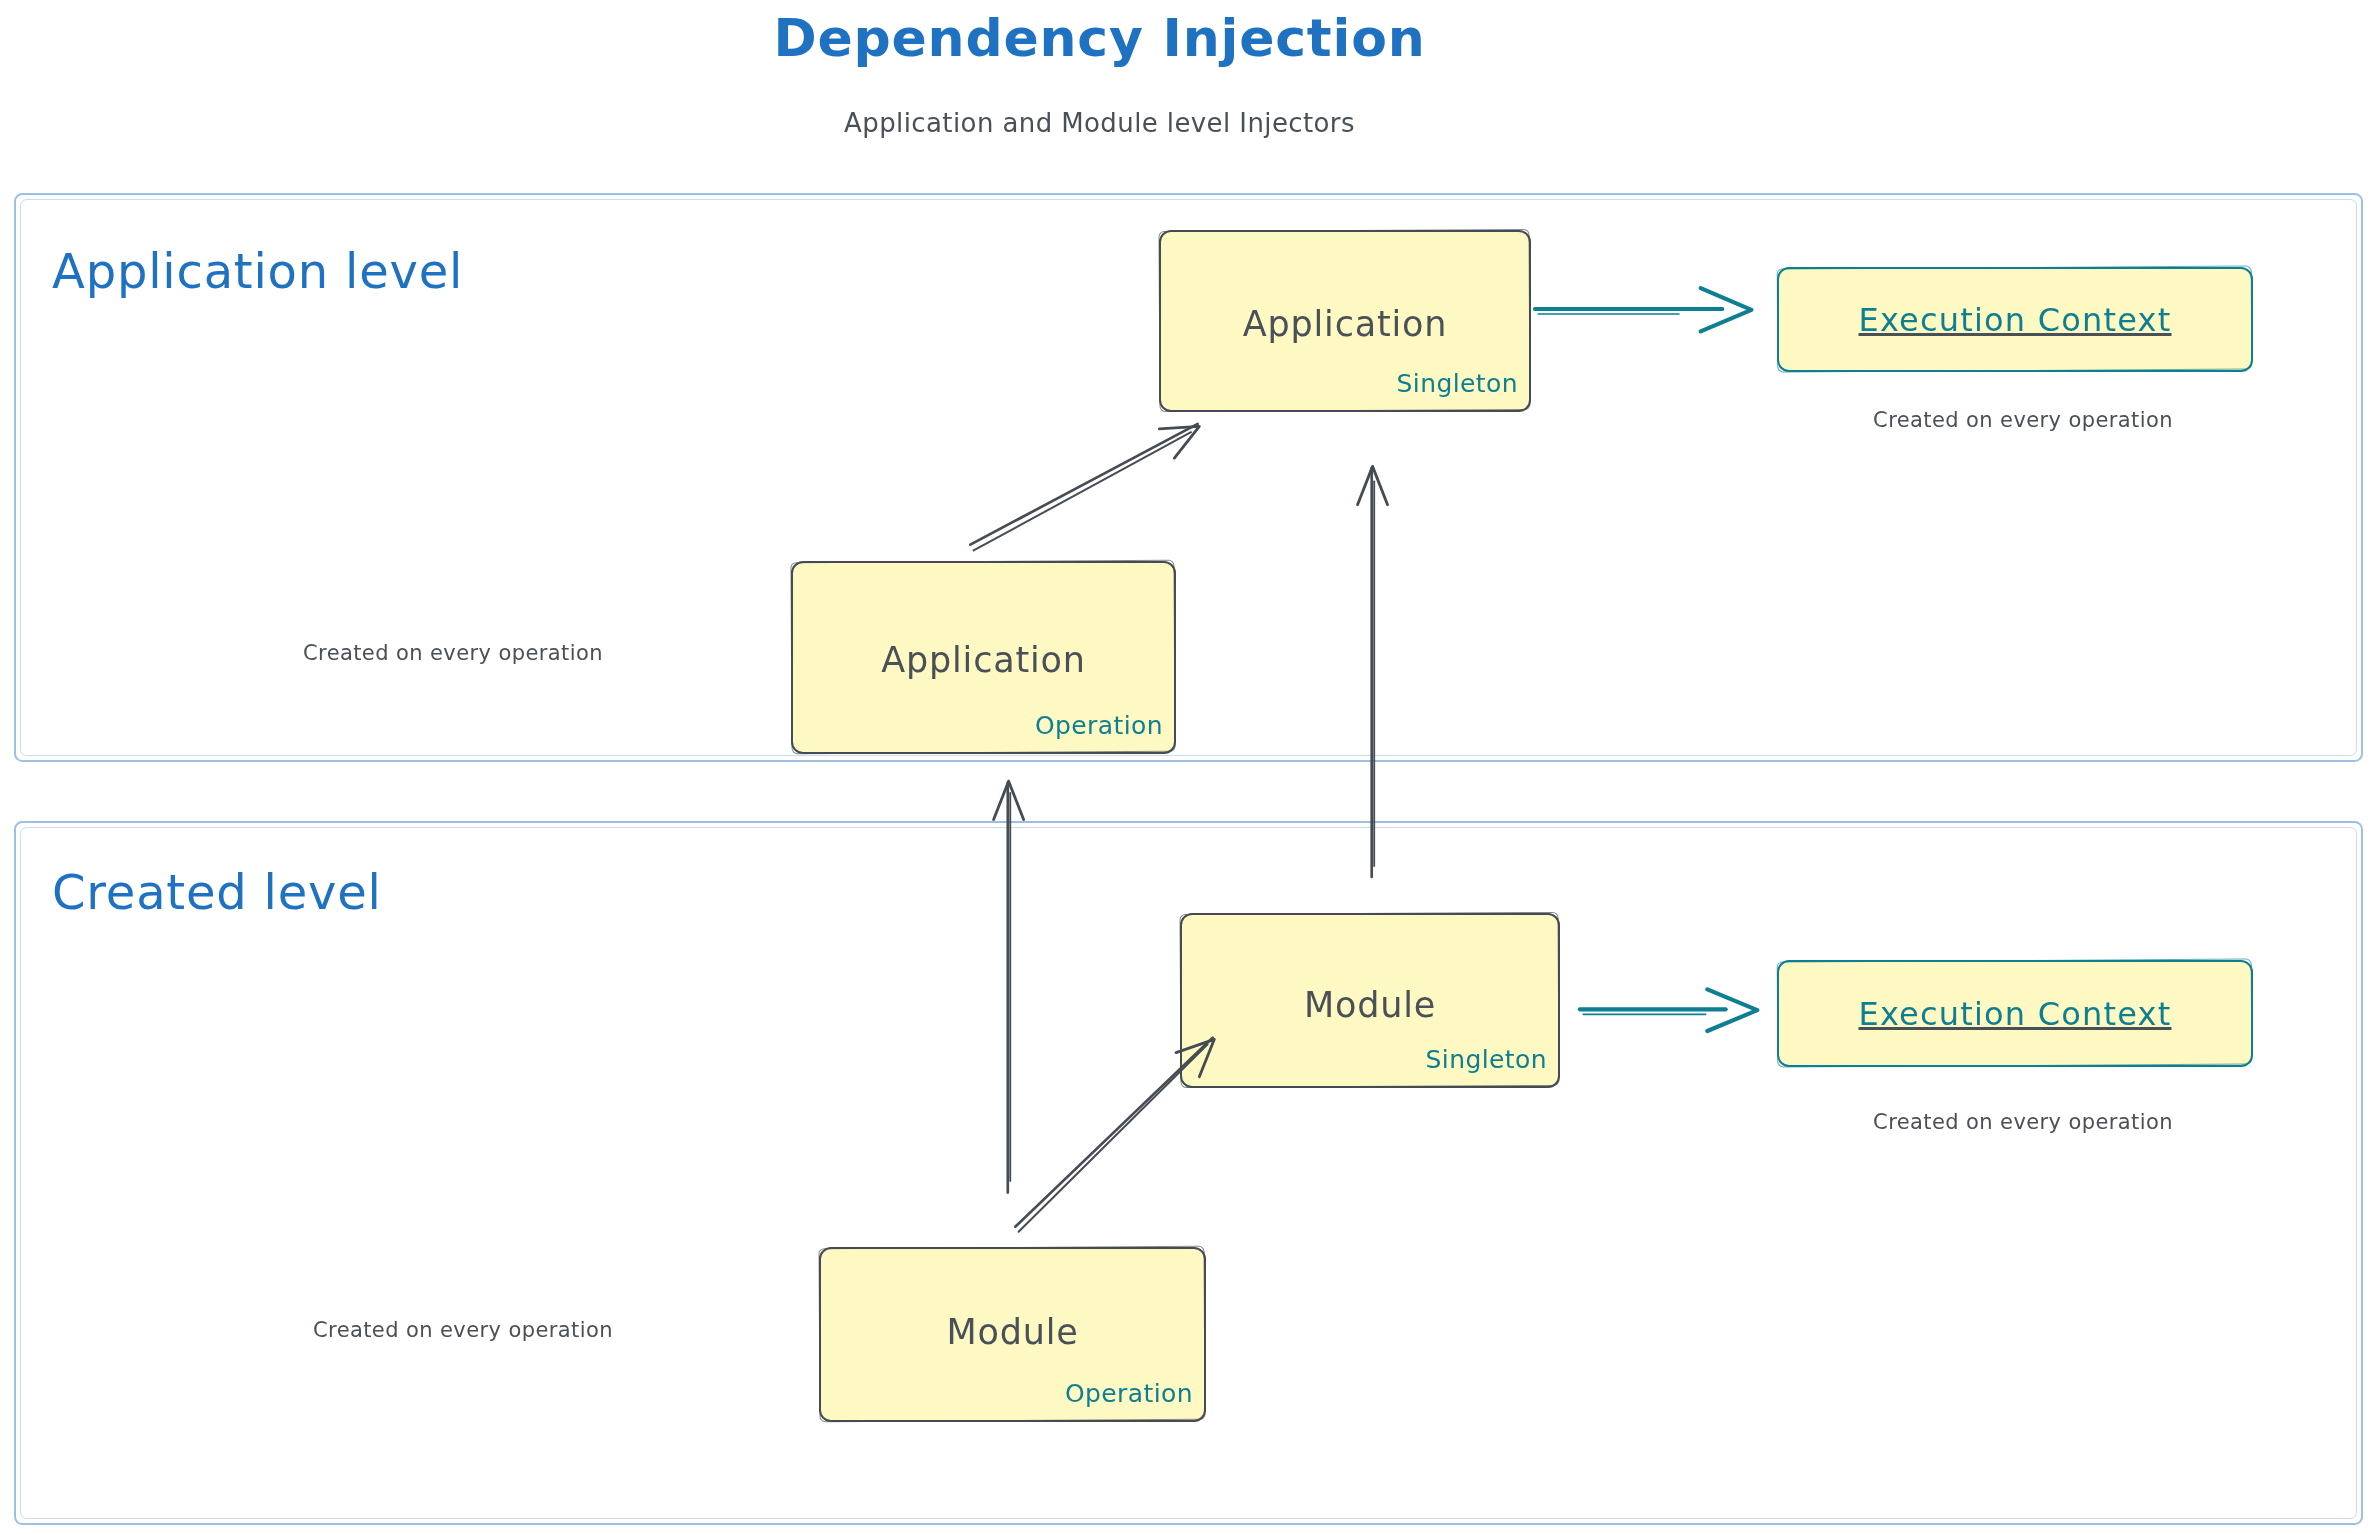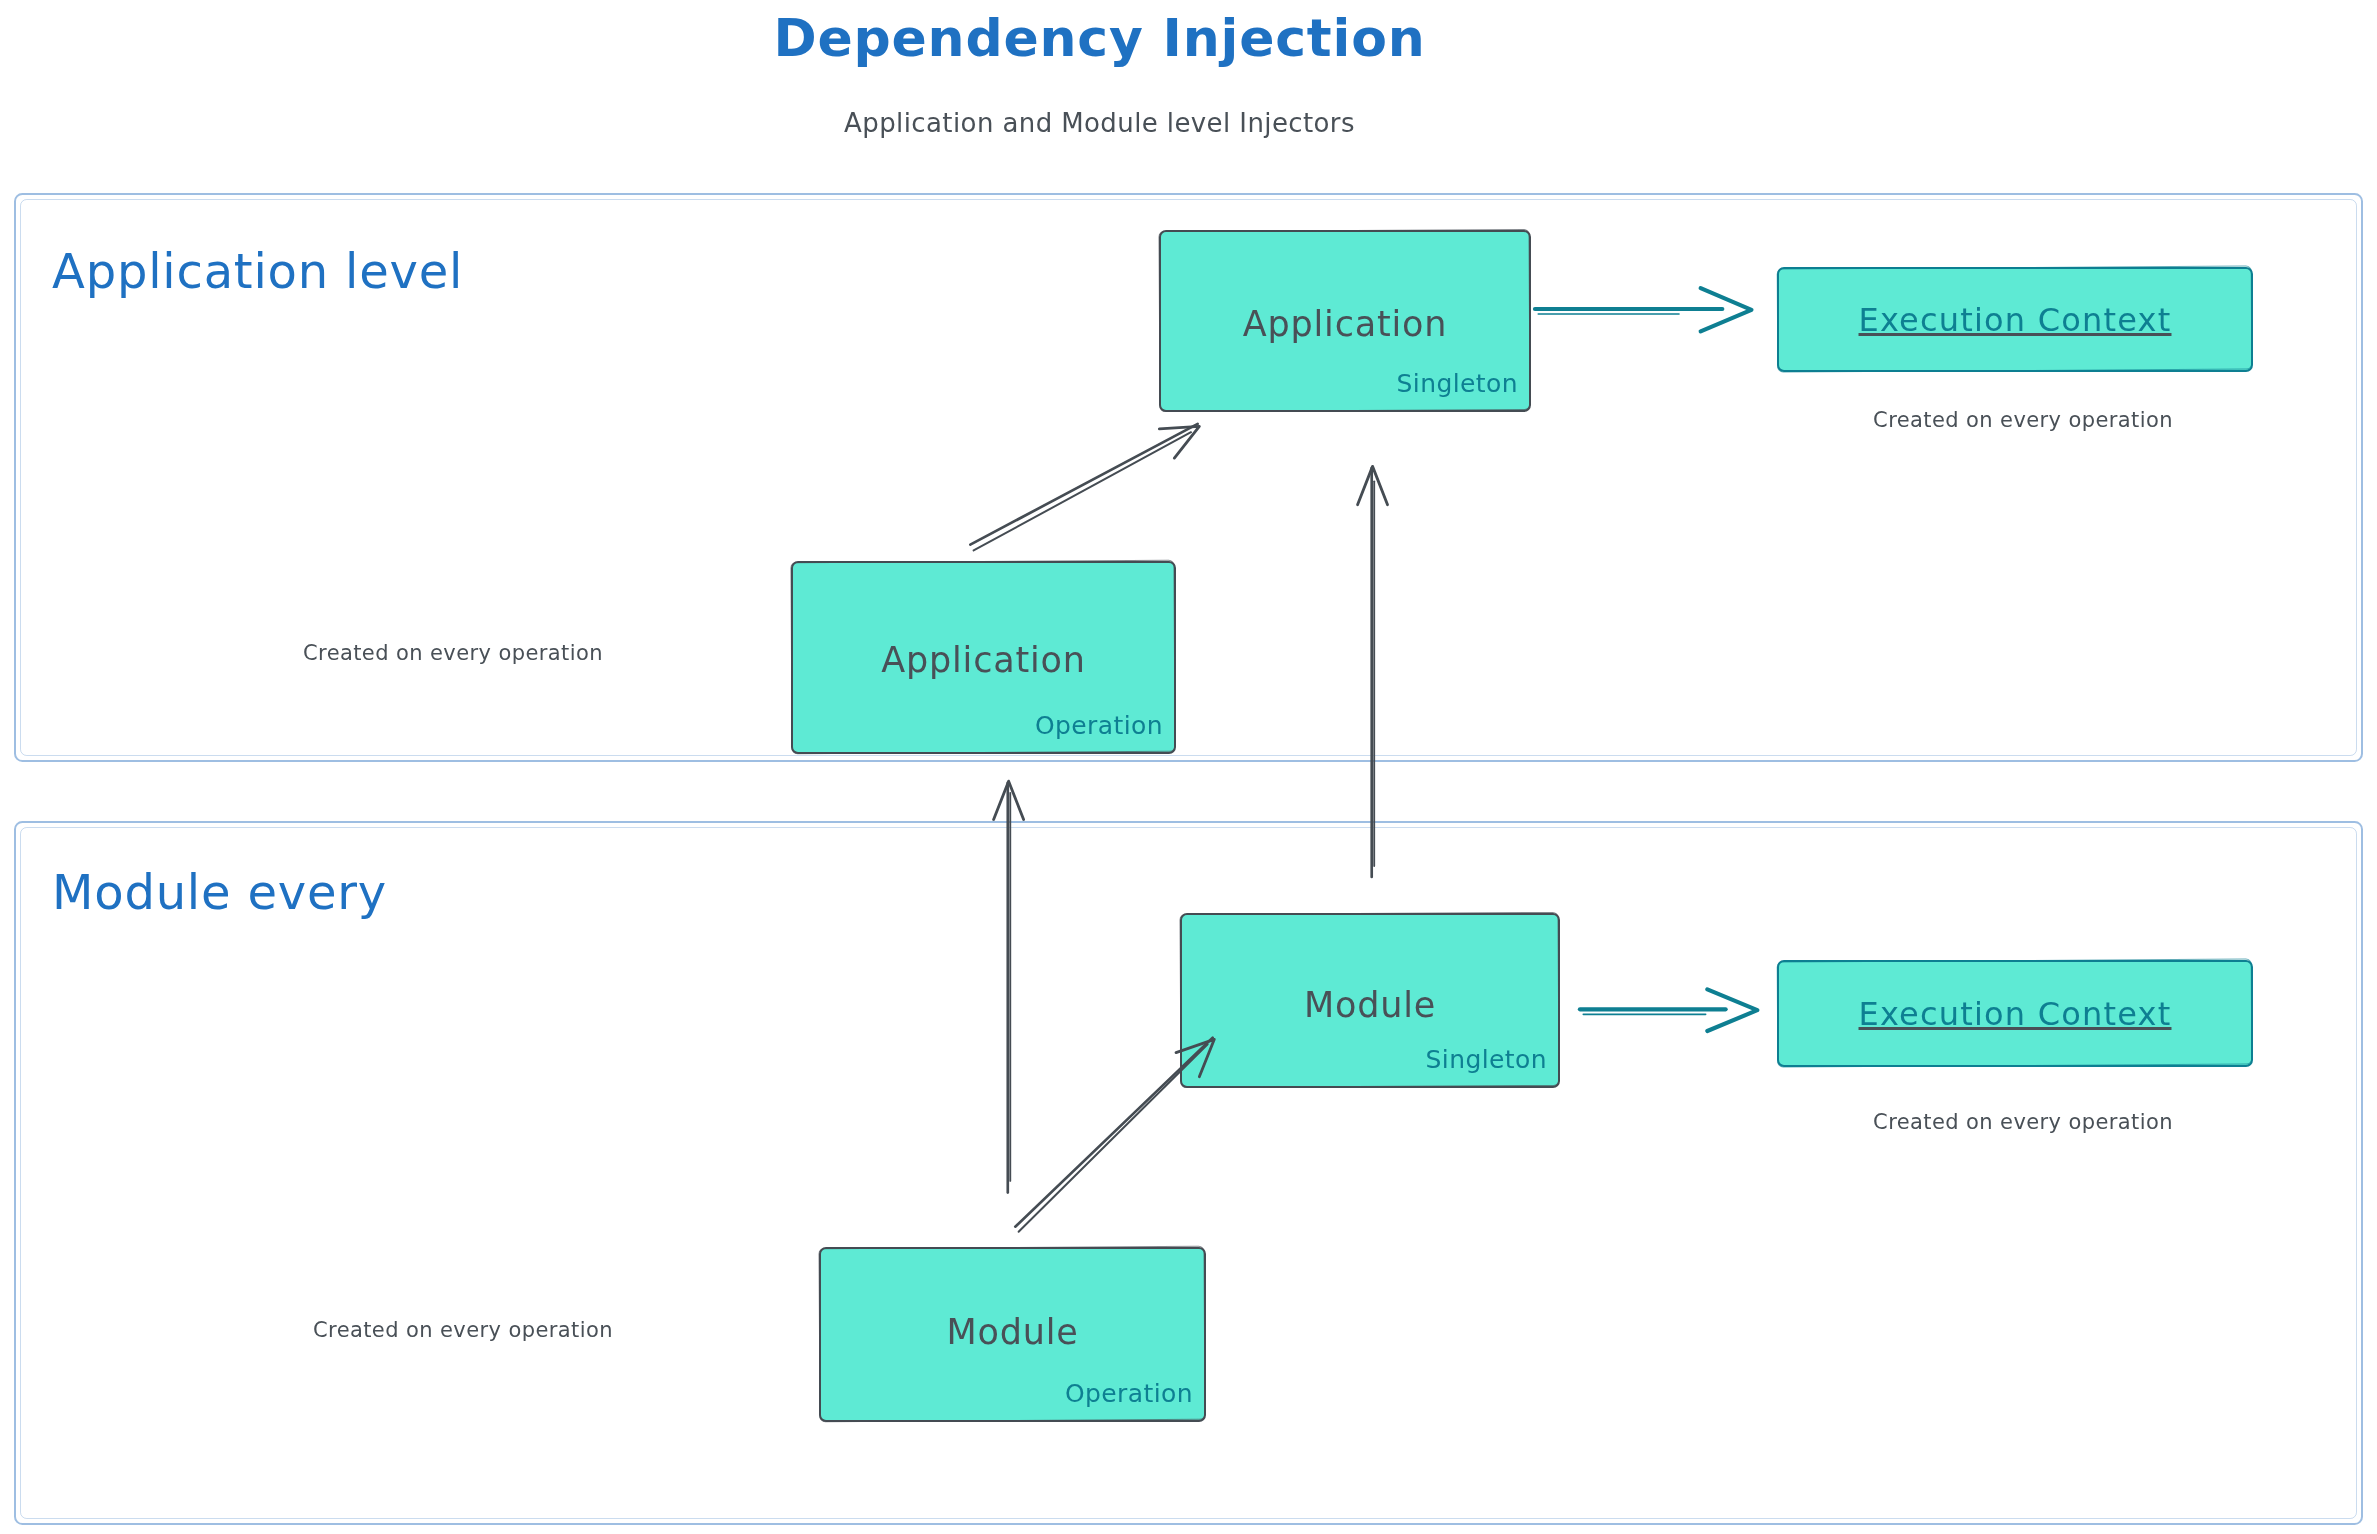--- a/index.html
+++ b/index.html
@@ -30,21 +30,21 @@
     border-radius:8.3px;background:transparent;
   }
   .section::before{
     content:"";position:absolute;inset:4.2px;border:1.7px solid var(--frame2);
     border-radius:6.7px;pointer-events:none;
   }
   .section-label{font-size:48px;color:var(--blue);letter-spacing:0.8px;}
 
   
   .sketch{
-    background:#5eead4;border:2.9px solid var(--stroke);border-radius:7px;
+    background:#fef9c3;border:2.9px solid var(--stroke);border-radius:12px;
   }
   .sketch::before{
     content:"";position:absolute;inset:-1.7px;border:1.8px solid var(--stroke);
     border-radius:5.8px;transform:rotate(-.35deg);opacity:.65;pointer-events:none;
   }
   .sketch.teal{border-color:var(--teal);text-decoration:underline;}
   .sketch.teal::before{border-color:var(--teal);}
 
   .box-title{position:absolute;left:0;right:0;text-align:center;font-size:35px;color:var(--ink);letter-spacing:0.8px;}
   .box-scope{position:absolute;right:11px;bottom:11.7px;font-size:25px;color:var(--teal);letter-spacing:0.4px;}
@@ -60,21 +60,21 @@
 </head>
 <body>
 
 <div class="abs page-title center">Dependency Injection</div>
 <div class="abs page-subtitle center">Application and Module level Injectors</div>
 
 <div class="abs section" style="left:14px;top:193px;width:2349px;height:569px;"></div>
 <div class="abs section-label" style="left:52px;top:243px;">Application level</div>
 
 <div class="abs section" style="left:14px;top:821px;width:2349px;height:704px;"></div>
-<div class="abs section-label" style="left:52px;top:864px;">Module every</div>
+<div class="abs section-label" style="left:52px;top:864px;">Created level</div>
 
 <div class="abs sketch" style="left:1159px;top:230px;width:372px;height:182px;">
   <div class="box-title" style="top:72px;">Application</div>
   <div class="box-scope">Singleton</div>
 </div>
 
 <div class="abs sketch teal ec-box" style="left:1777px;top:267px;width:476px;height:105px;">
   <span class="ec-label">Execution Context</span>
 </div>
 <div class="abs note center" style="left:1777px;top:408px;width:476px;">Created on every operation</div>

